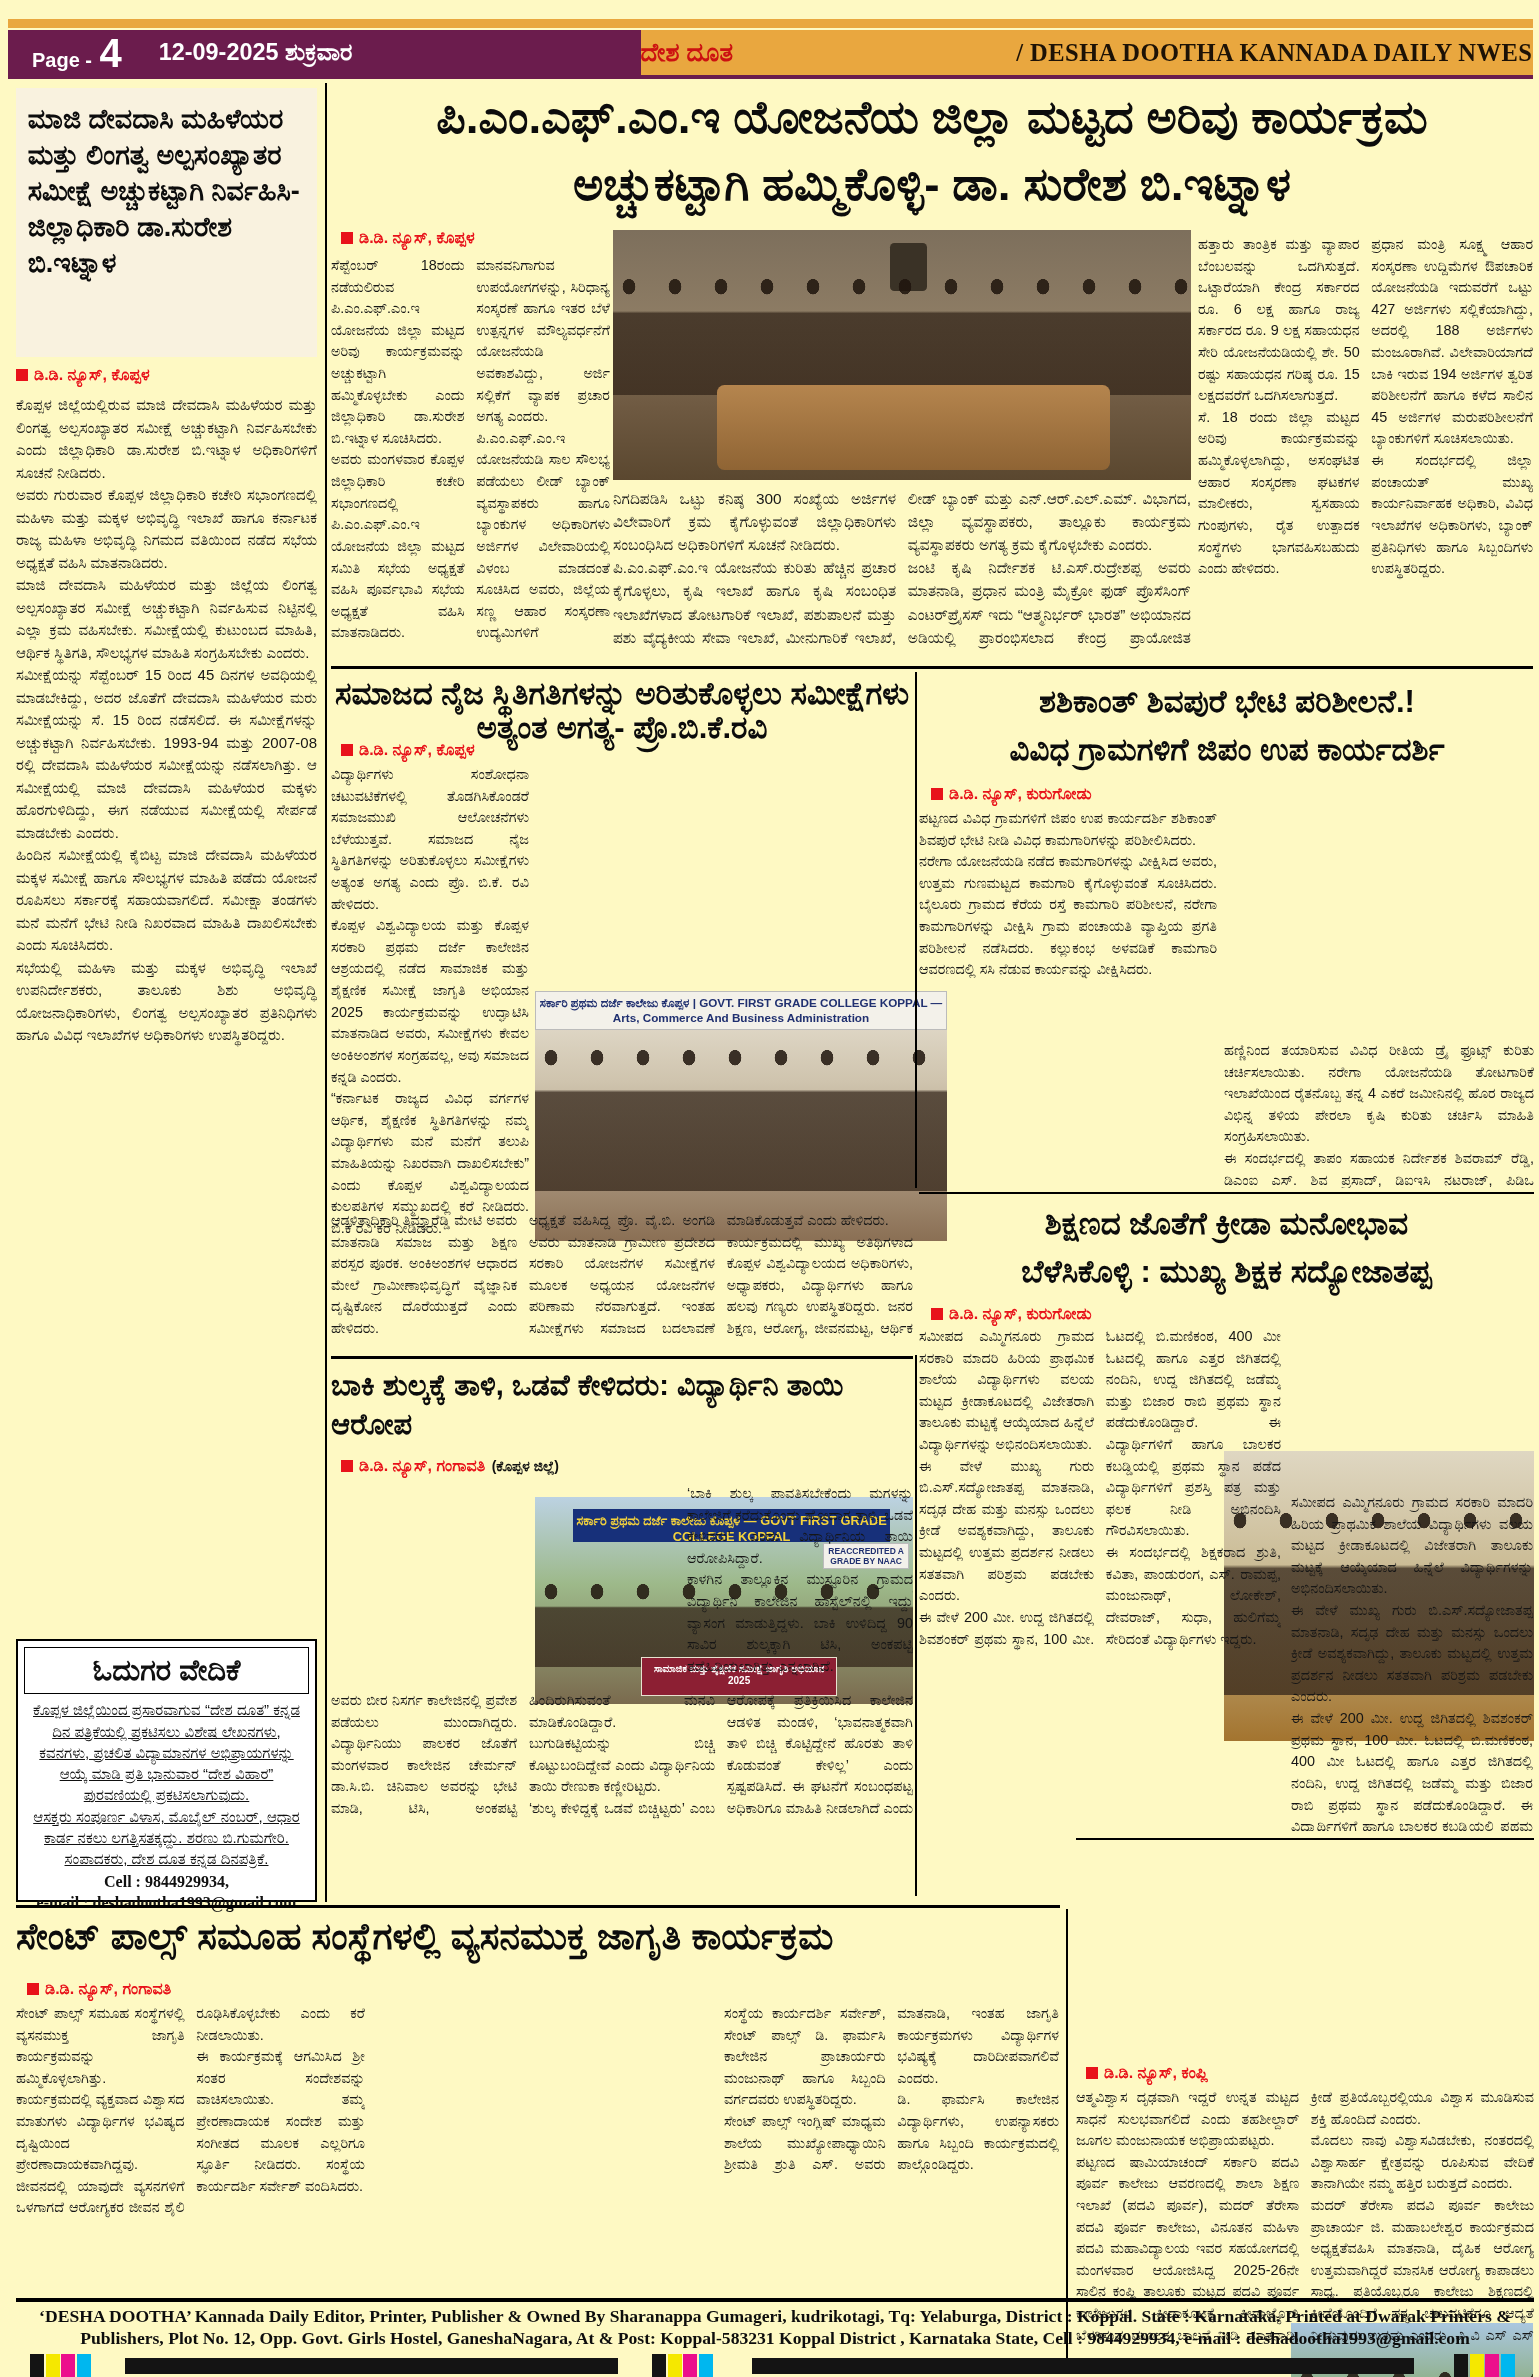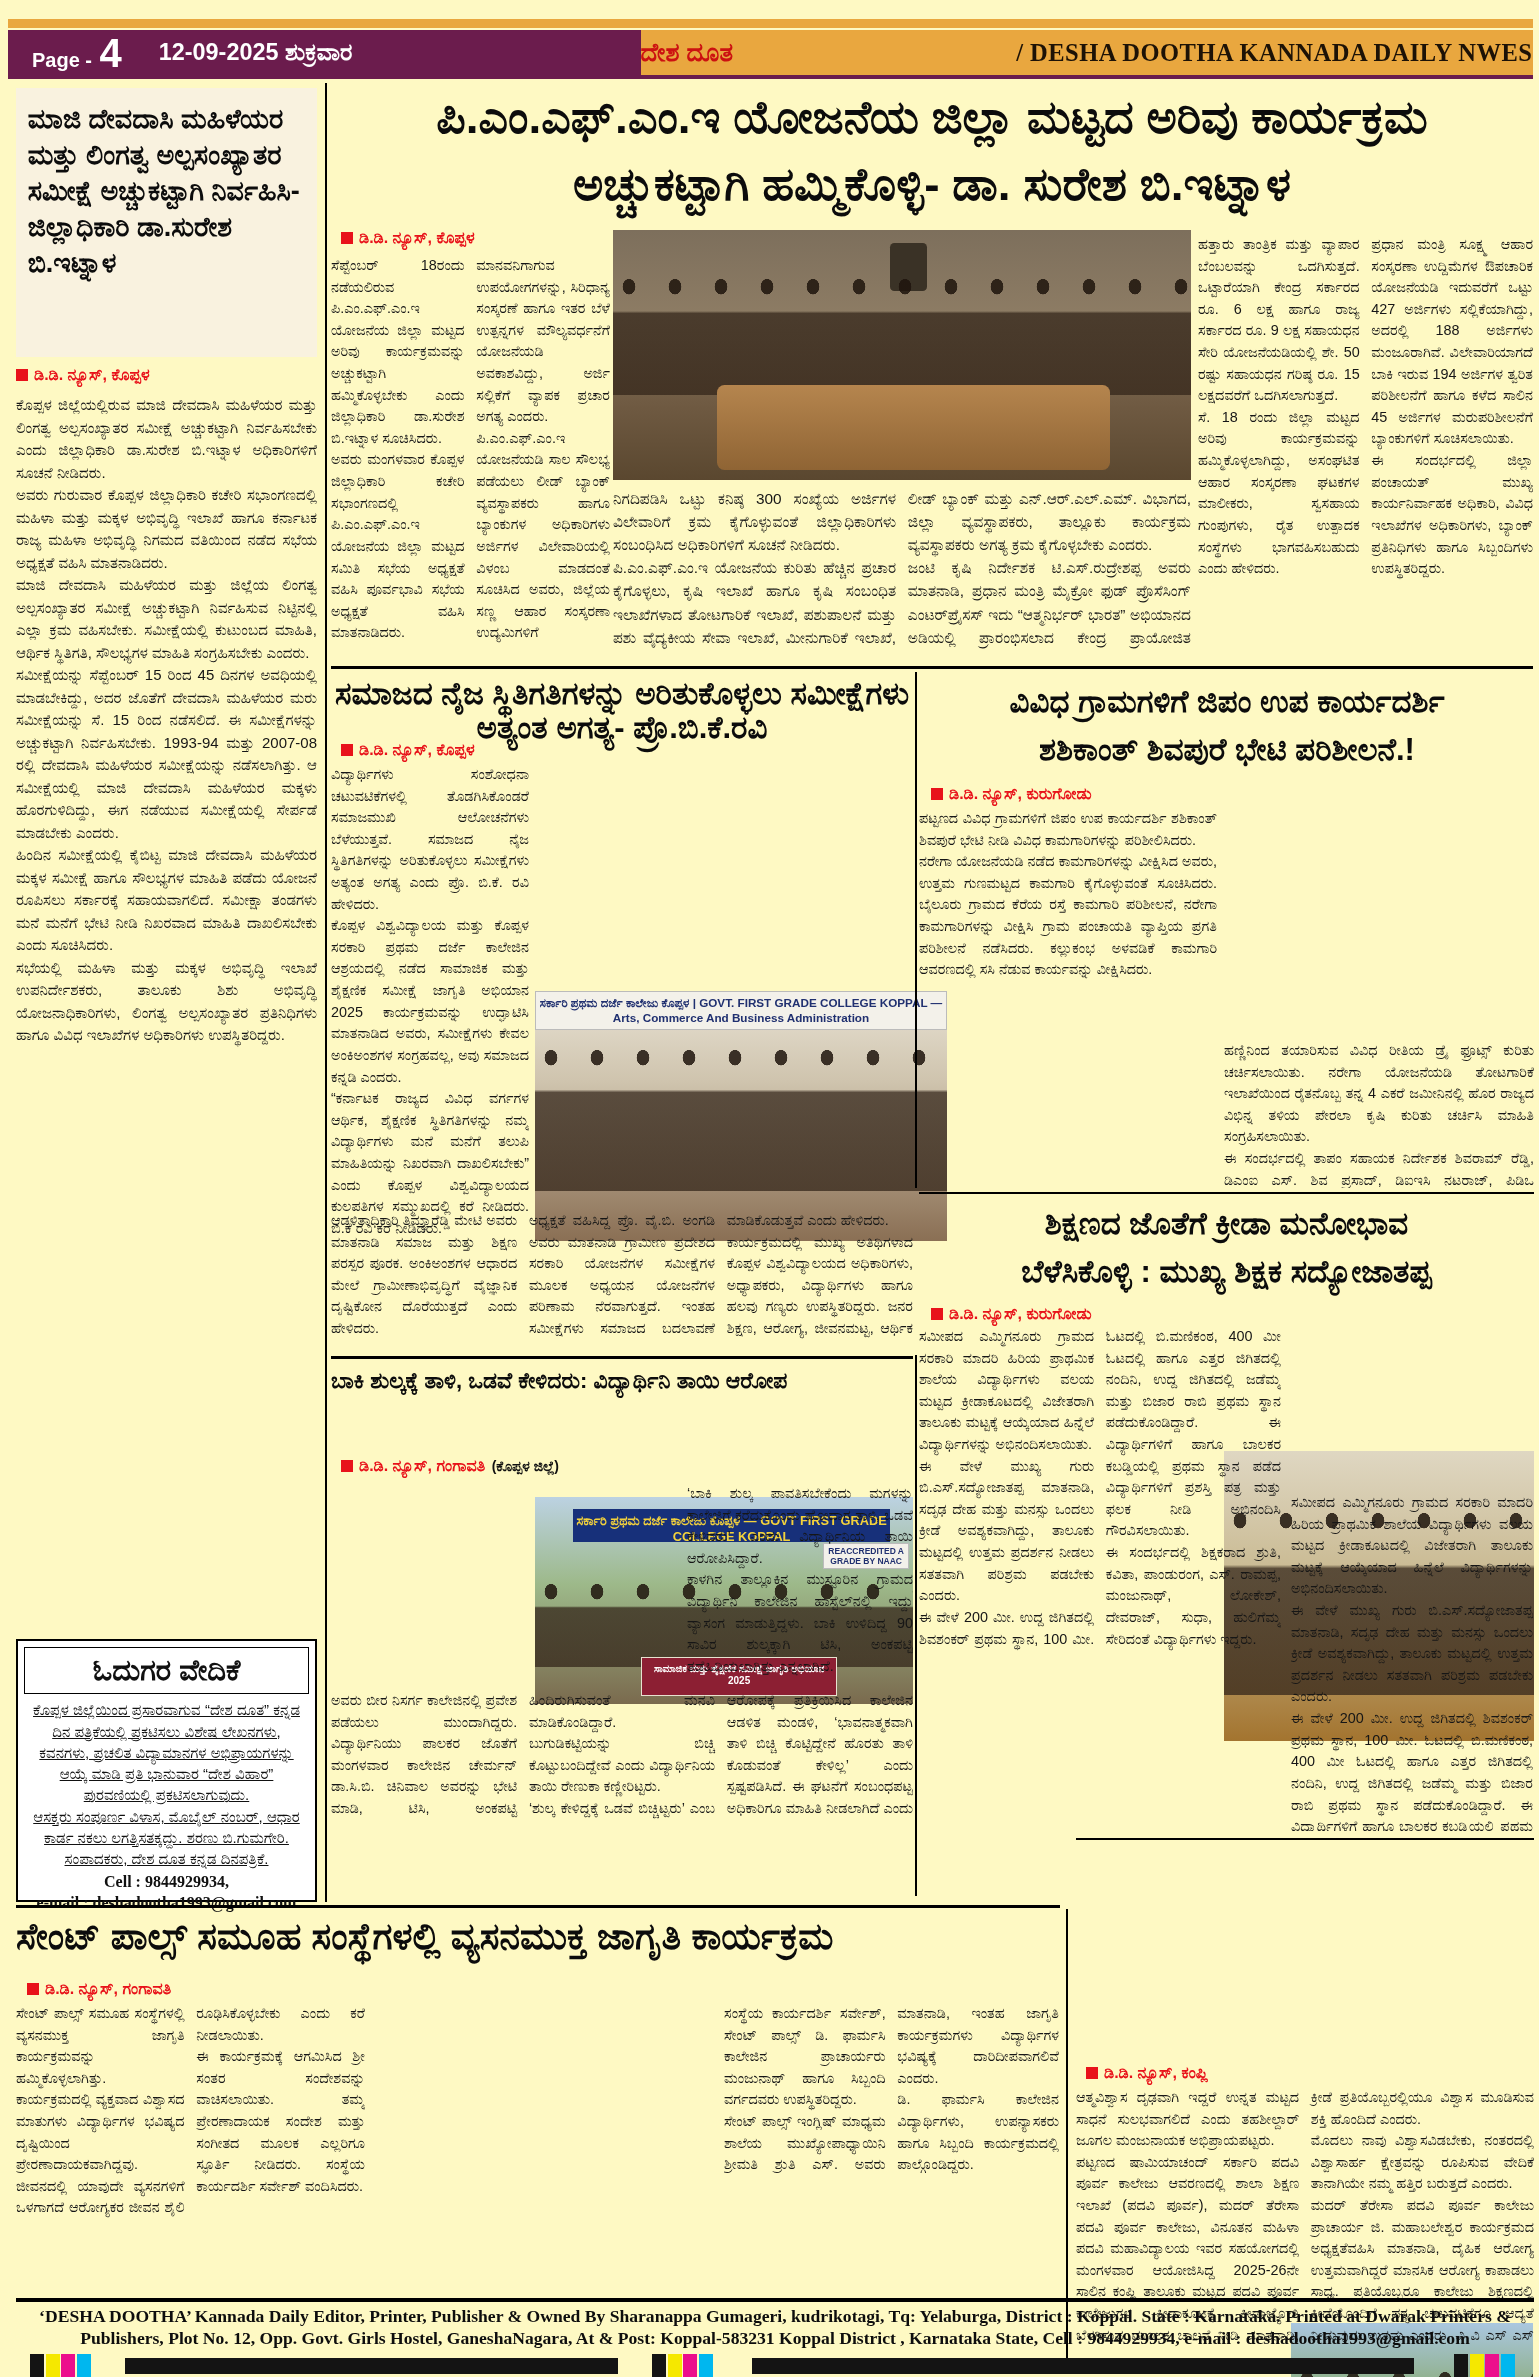--- a/index.html
+++ b/index.html
@@ -79,21 +79,21 @@
   #sp-byline{left:931px;top:1305px;width:288px;}
   #sp-photo1{left:1291px;top:1326px;width:242px;height:160px;}
   #sp-colT{left:919px;top:1326px;width:362px;height:570px;}
   #sp-colR{left:1291px;top:1492px;width:242px;height:339px;}
   #rule-3{left:1076px;top:1838px;width:458px;}
   #kampli-byline{left:1086px;top:2064px;width:288px;}
   #kampli-cols{left:1076px;top:2087px;width:458px;height:272px;}
   #vrule-3{left:915px;top:1355px;height:541px;}
   
   #rule-fee{left:331px;top:1356px;width:582px;height:3.2px;}
-  #fee-head{left:331px;top:1366px;width:582px;height:84px;font-size:22px;line-height:1.35;}
+  #fee-head{left:331px;top:1366px;width:582px;height:84px;font-size:29px;line-height:1.35;}
   #fee-byline{left:341px;top:1457px;width:479px;}
   #fee-sub{color:#111;font-weight:bold;font-size:14px;}
   #fee-colR{left:687px;top:1483px;width:226px;height:257px;}
   #fee-colB{left:331px;top:1690px;width:582px;height:145px;}
   
   #rule-4{left:16px;top:1905px;width:1044px;height:3.2px;}
   #bt-head{left:16px;top:1916px;width:895px;height:55px;font-size:37px;}
   #bt-byline{left:27px;top:1980px;width:288px;}
   #bt-colL{left:16px;top:2003px;width:349px;height:356px;}
   #bt-colR{left:724px;top:2003px;width:335px;height:356px;}
@@ -193,22 +193,22 @@
     <div class="banner-white" style="right:1%;top:22%;width:80px;font-size:8.5px;font-weight:bold;padding:2.1px;">REACCREDITED A GRADE BY NAAC</div>
     <div class="crowd" style="top:40%;height:42%;"></div>
     <div class="banner-maroon" style="left:28%;right:20%;bottom:4%;height:32px;font-size:10px;font-weight:bold;padding-top:4.3px;">ಸಾಮಾಜಿಕ ಮತ್ತು ಶೈಕ್ಷಣಿಕ ಸಮೀಕ್ಷೆ ಜಾಗೃತಿ ಅಭಿಯಾನ 2025</div>
   </div>
   <div class="abs body col3" id="sa-colB">ಆಡಳಿತಾಧಿಕಾರಿ ತಿಮ್ಮಾರೆಡ್ಡಿ ಮೇಟಿ ಅವರು ಮಾತನಾಡಿ ಸಮಾಜ ಮತ್ತು ಶಿಕ್ಷಣ ಪರಸ್ಪರ ಪೂರಕ. ಅಂಕಿಅಂಶಗಳ ಆಧಾರದ ಮೇಲೆ ಗ್ರಾಮೀಣಾಭಿವೃದ್ಧಿಗೆ ವೈಜ್ಞಾನಿಕ ದೃಷ್ಟಿಕೋನ ದೊರೆಯುತ್ತದೆ ಎಂದು ಹೇಳಿದರು.
 ಅಧ್ಯಕ್ಷತೆ ವಹಿಸಿದ್ದ ಪ್ರೊ. ವೈ.ಬಿ. ಅಂಗಡಿ ಅವರು ಮಾತನಾಡಿ ಗ್ರಾಮೀಣ ಪ್ರದೇಶದ ಸರಕಾರಿ ಯೋಜನೆಗಳ ಸಮೀಕ್ಷೆಗಳ ಮೂಲಕ ಅಧ್ಯಯನ ಯೋಜನೆಗಳ ಪರಿಣಾಮ ನೆರವಾಗುತ್ತದೆ. ಇಂತಹ ಸಮೀಕ್ಷೆಗಳು ಸಮಾಜದ ಬದಲಾವಣೆ ಮಾಡಿಕೊಡುತ್ತವೆ ಎಂದು ಹೇಳಿದರು.
 ಕಾರ್ಯಕ್ರಮದಲ್ಲಿ ಮುಖ್ಯ ಅತಿಥಿಗಳಾದ ಕೊಪ್ಪಳ ವಿಶ್ವವಿದ್ಯಾಲಯದ ಅಧಿಕಾರಿಗಳು, ಅಧ್ಯಾಪಕರು, ವಿದ್ಯಾರ್ಥಿಗಳು ಹಾಗೂ ಹಲವು ಗಣ್ಯರು ಉಪಸ್ಥಿತರಿದ್ದರು. ಜನರ ಶಿಕ್ಷಣ, ಆರೋಗ್ಯ, ಜೀವನಮಟ್ಟ, ಆರ್ಥಿಕ ಪರಿಸ್ಥಿತಿ, ಸಾಮಾಜಿಕ ಹಿನ್ನಲೆ ಹಾಗೂ ಕೌಟುಂಬಿಕ ವಿವರಗಳ ಮಾಹಿತಿ ಸಂಗ್ರಹಿಸುವ ಕುರಿತು ವಿವರಿಸಲಾಯಿತು.</div>
   <div class="abs vrule" id="vrule-2"></div>
 
   <div class="abs headline" id="zp-head">
+    <div>ಶಶಿಕಾಂತ್ ಶಿವಪುರೆ ಭೇಟಿ ಪರಿಶೀಲನೆ.!</div>
     <div>ವಿವಿಧ ಗ್ರಾಮಗಳಿಗೆ ಜಿಪಂ ಉಪ ಕಾರ್ಯದರ್ಶಿ</div>
-    <div>ಶಶಿಕಾಂತ್ ಶಿವಪುರೆ ಭೇಟಿ ಪರಿಶೀಲನೆ.!</div>
   </div>
   <div class="abs byline" id="zp-byline">
     <span class="bullet"></span>
     <span>ಡಿ.ಡಿ. ನ್ಯೂಸ್, ಕುರುಗೋಡು</span>
   </div>
   <div class="abs body" id="zp-colL">ಪಟ್ಟಣದ ವಿವಿಧ ಗ್ರಾಮಗಳಿಗೆ ಜಿಪಂ ಉಪ ಕಾರ್ಯದರ್ಶಿ ಶಶಿಕಾಂತ್ ಶಿವಪುರೆ ಭೇಟಿ ನೀಡಿ ವಿವಿಧ ಕಾಮಗಾರಿಗಳನ್ನು ಪರಿಶೀಲಿಸಿದರು.
 ನರೇಗಾ ಯೋಜನೆಯಡಿ ನಡೆದ ಕಾಮಗಾರಿಗಳನ್ನು ವೀಕ್ಷಿಸಿದ ಅವರು, ಉತ್ತಮ ಗುಣಮಟ್ಟದ ಕಾಮಗಾರಿ ಕೈಗೊಳ್ಳುವಂತೆ ಸೂಚಿಸಿದರು. ಬೈಲೂರು ಗ್ರಾಮದ ಕೆರೆಯ ರಸ್ತೆ ಕಾಮಗಾರಿ ಪರಿಶೀಲನೆ, ನರೇಗಾ ಕಾಮಗಾರಿಗಳನ್ನು ವೀಕ್ಷಿಸಿ ಗ್ರಾಮ ಪಂಚಾಯತಿ ವ್ಯಾಪ್ತಿಯ ಪ್ರಗತಿ ಪರಿಶೀಲನೆ ನಡೆಸಿದರು. ಕಲ್ಲುಕಂಭ ಅಳವಡಿಕೆ ಕಾಮಗಾರಿ ಆವರಣದಲ್ಲಿ ಸಸಿ ನೆಡುವ ಕಾರ್ಯವನ್ನು ವೀಕ್ಷಿಸಿದರು.</div>
   <div class="abs photo" id="zp-photo">
     <div class="crowd" style="top:20%;height:64%;"></div>
   </div>

